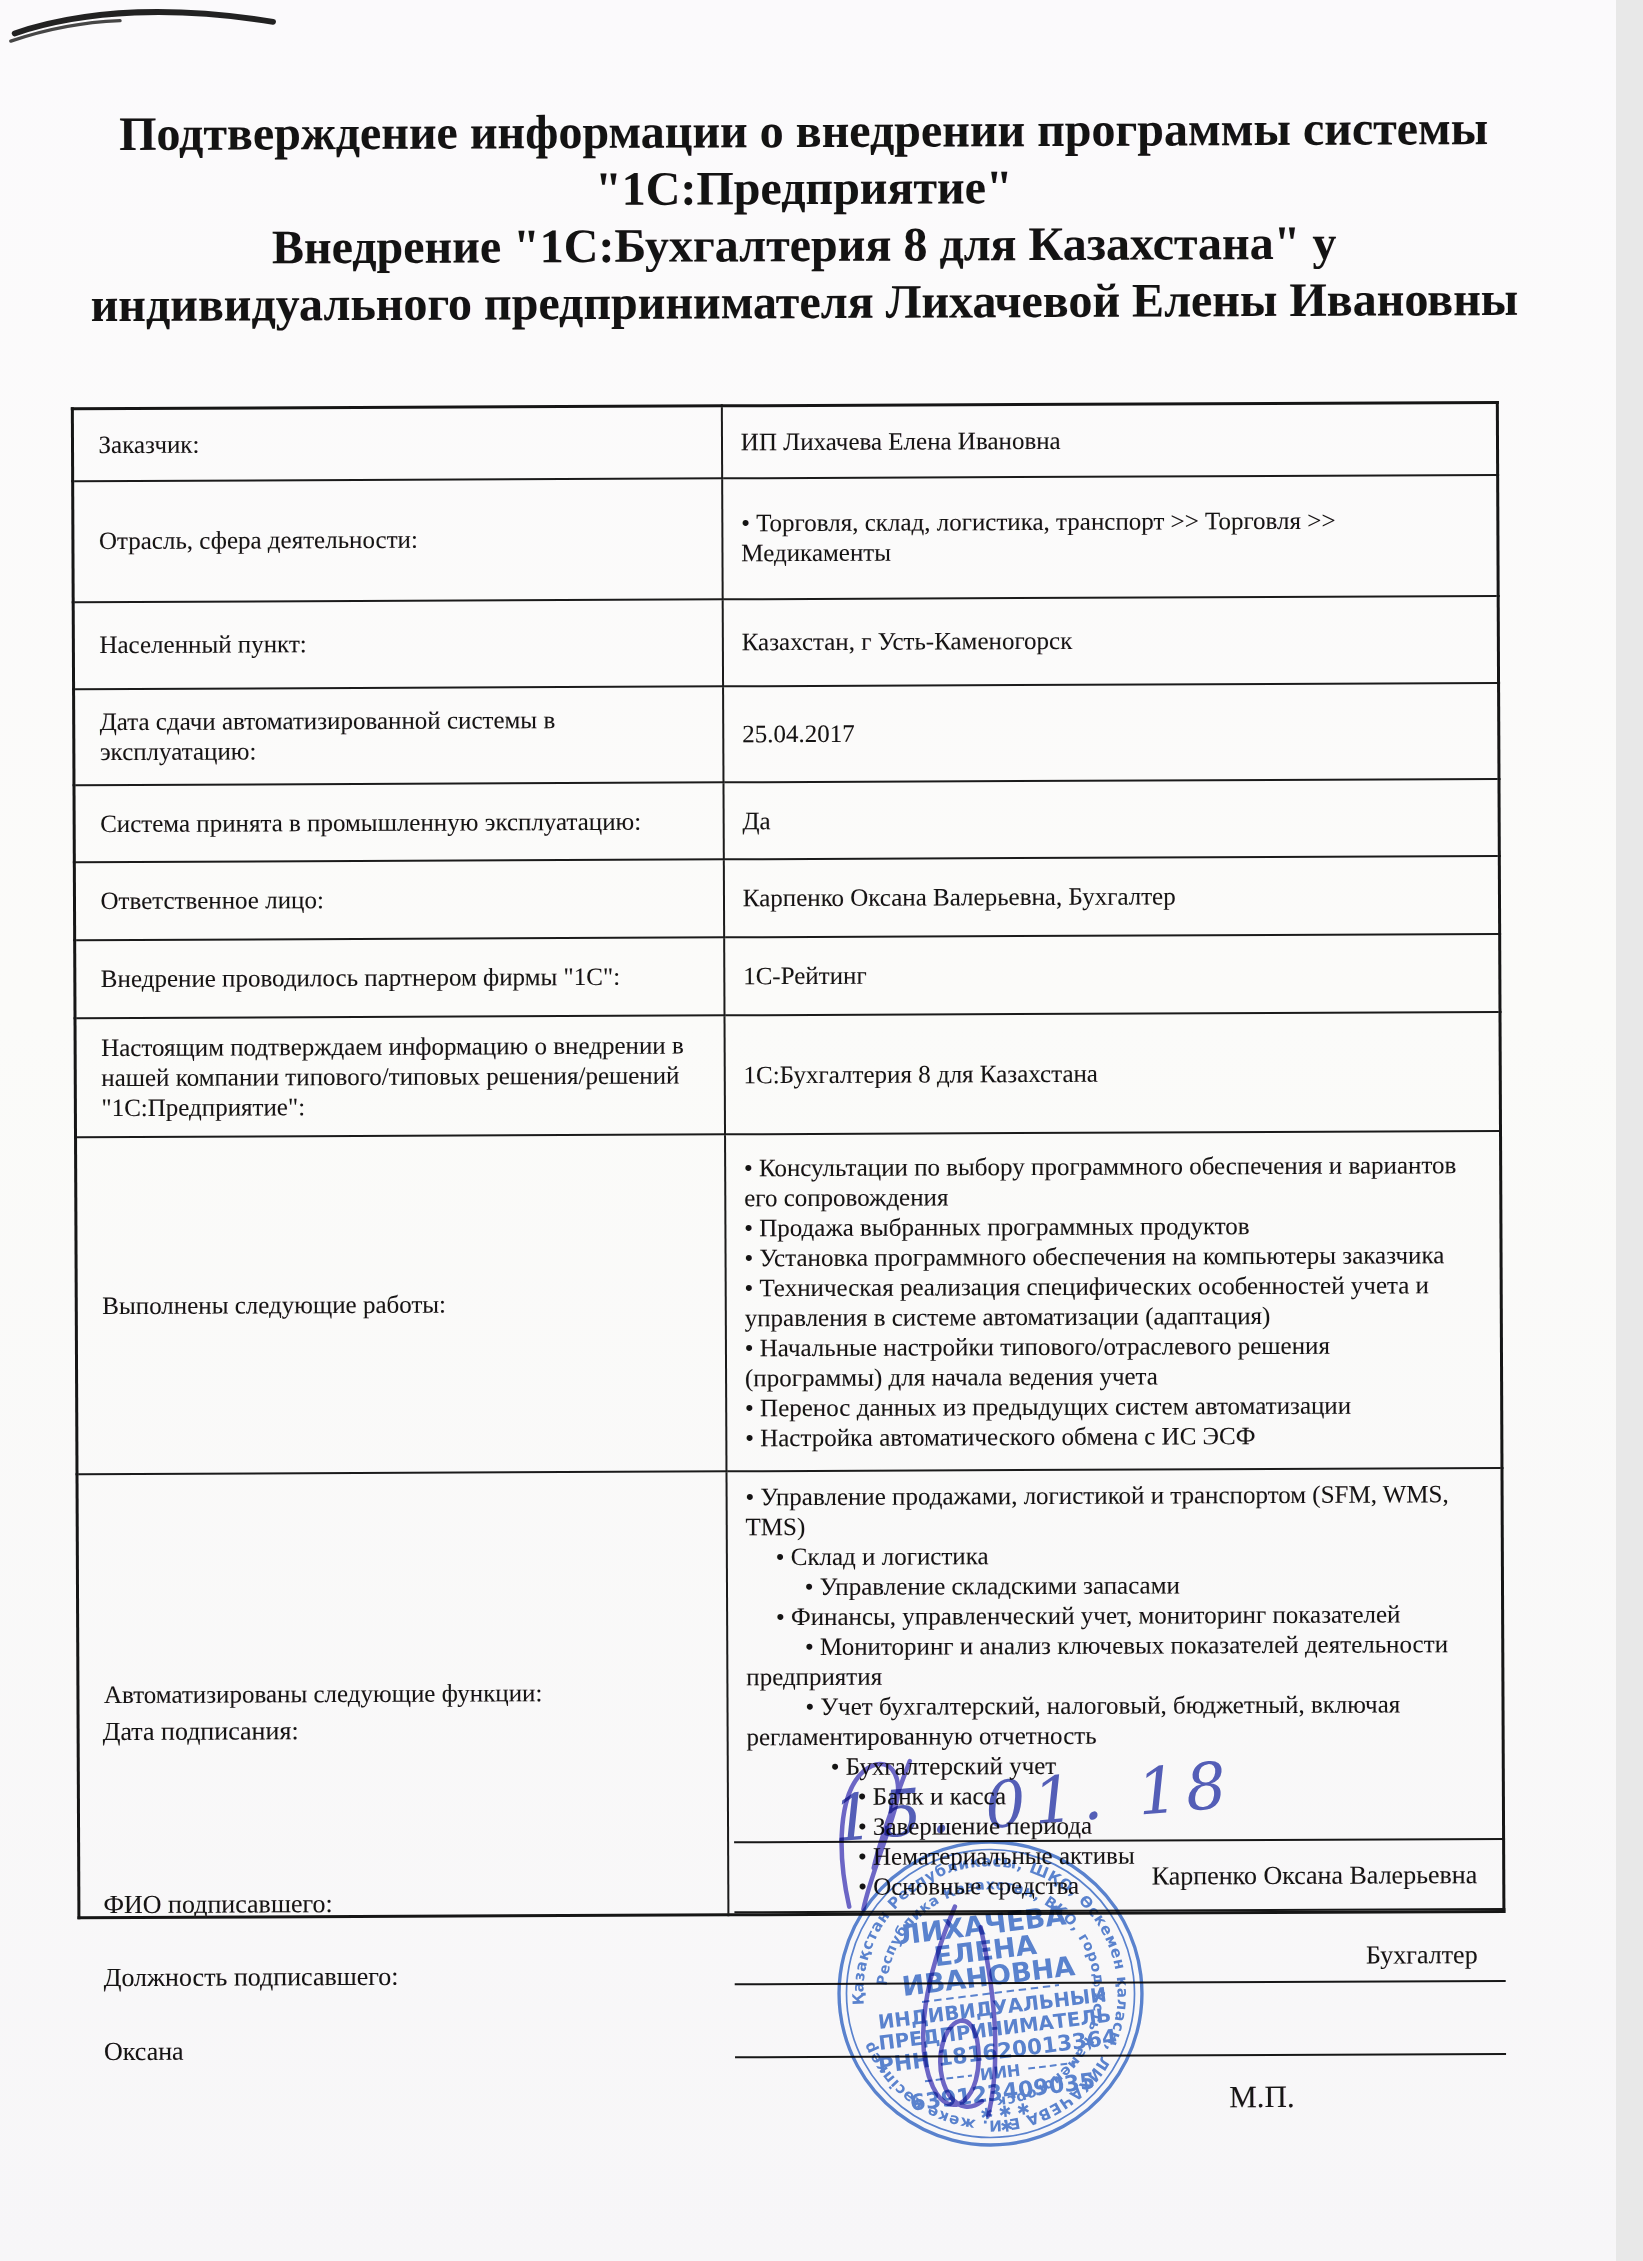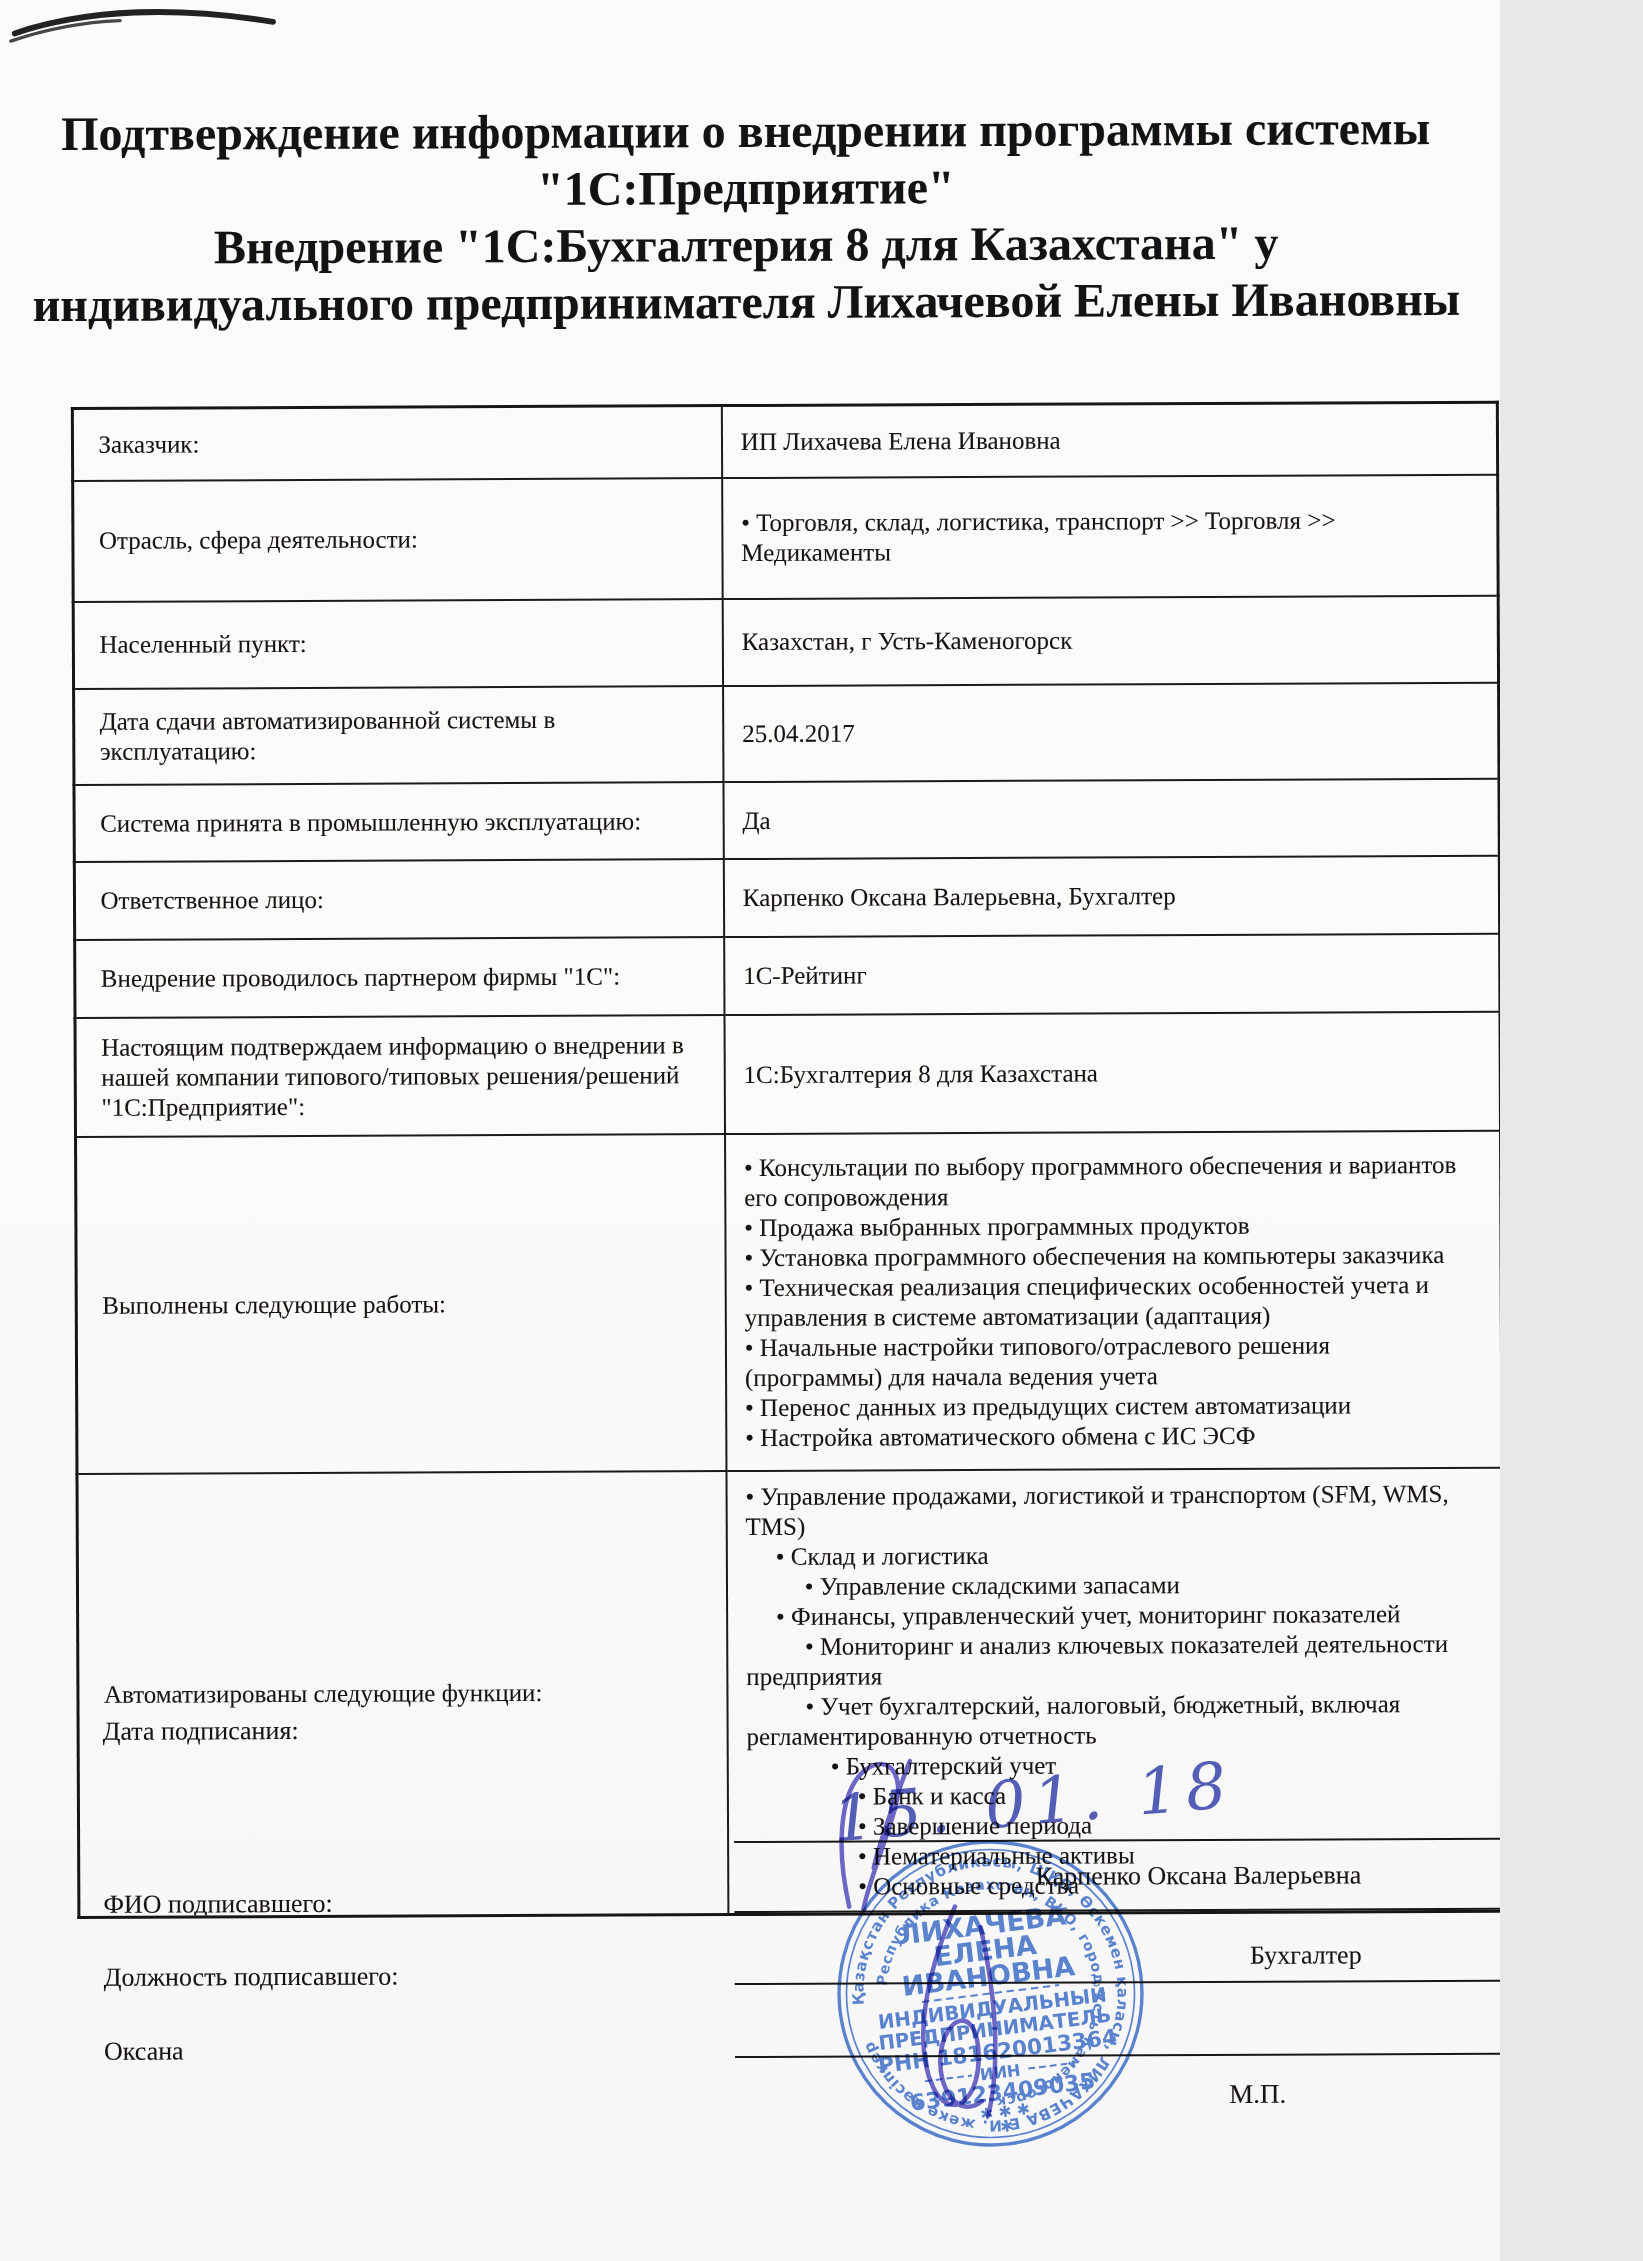--- a/index.html
+++ b/index.html
@@ -1,17 +1,17 @@
 <!DOCTYPE html>
 <html style="font-size:10.3px"><head>
 <meta charset="utf-8">
 <style>
   html,body{margin:0;padding:0;background:#e8e8e8;}
   .page{
-    position:relative; width:1500px; height:2261px; overflow:hidden;
+    position:relative; width:1616px; height:2261px; overflow:hidden;
     background:linear-gradient(180deg,#fbfafc 0%,#fbfbf9 45%,#f7f6f8 100%);
     font-family:"Liberation Serif","DejaVu Serif",serif;
     color:#161616;
   }
   .scan{position:absolute; inset:0; transform:rotate(-0.25deg);
         text-shadow:0.4px 0 0 rgba(170,40,170,.18), -0.4px 0 0 rgba(110,170,40,.18);}
   
   .title{position:absolute; left:0; top:102px; width:100%; text-align:center;
          font-weight:bold; font-size:48px; line-height:57px; color:#131313;}
   
@@ -25,21 +25,21 @@
   tr.r1 td{height:57px;}  tr.r2 td{height:106px;} tr.r3 td{height:73px;}
   tr.r4 td{height:81px;} tr.r5 td{height:62px;}  tr.r6 td{height:63px;}
   tr.r7 td{height:64px;}  tr.r8 td{height:104px;} tr.r9 td{height:322px;}
   tr.r10 td{height:428px;}
   .ln{white-space:nowrap;}
   .i1{margin-left:30px;} .i2{margin-left:59px;} .i3{margin-left:84px;} .i4{margin-left:111px;}
   
   .sig-label{position:absolute; left:100px; font-size:26px; color:#141414;}
   .sig-line{position:absolute; left:731px; width:771px; border-top:2.6px solid #171717;}
   .sig-value{position:absolute; right:142px; font-size:26px; color:#141414;}
-  .mp{position:absolute; left:1225px; top:2081px; font-size:27px;}
+  .mp{position:absolute; left:1225px; top:2081px; font-size:31px;}
   .handdate{
     position:absolute; left:832px; top:1765px;
     font-family:"DejaVu Serif",serif; font-style:italic;
     font-size:64px; letter-spacing:7.7px; color:#4753b6; opacity:.92;
     transform:rotate(-5deg); mix-blend-mode:multiply; white-space:nowrap;
   }
   
   .stamp{position:absolute; left:835px; top:1838px; width:311px; height:311px;
          transform:rotate(-7deg); opacity:.9; mix-blend-mode:multiply;}
   .stamp text{font-family:"DejaVu Sans","Liberation Sans",sans-serif; fill:#4a79cf;}

